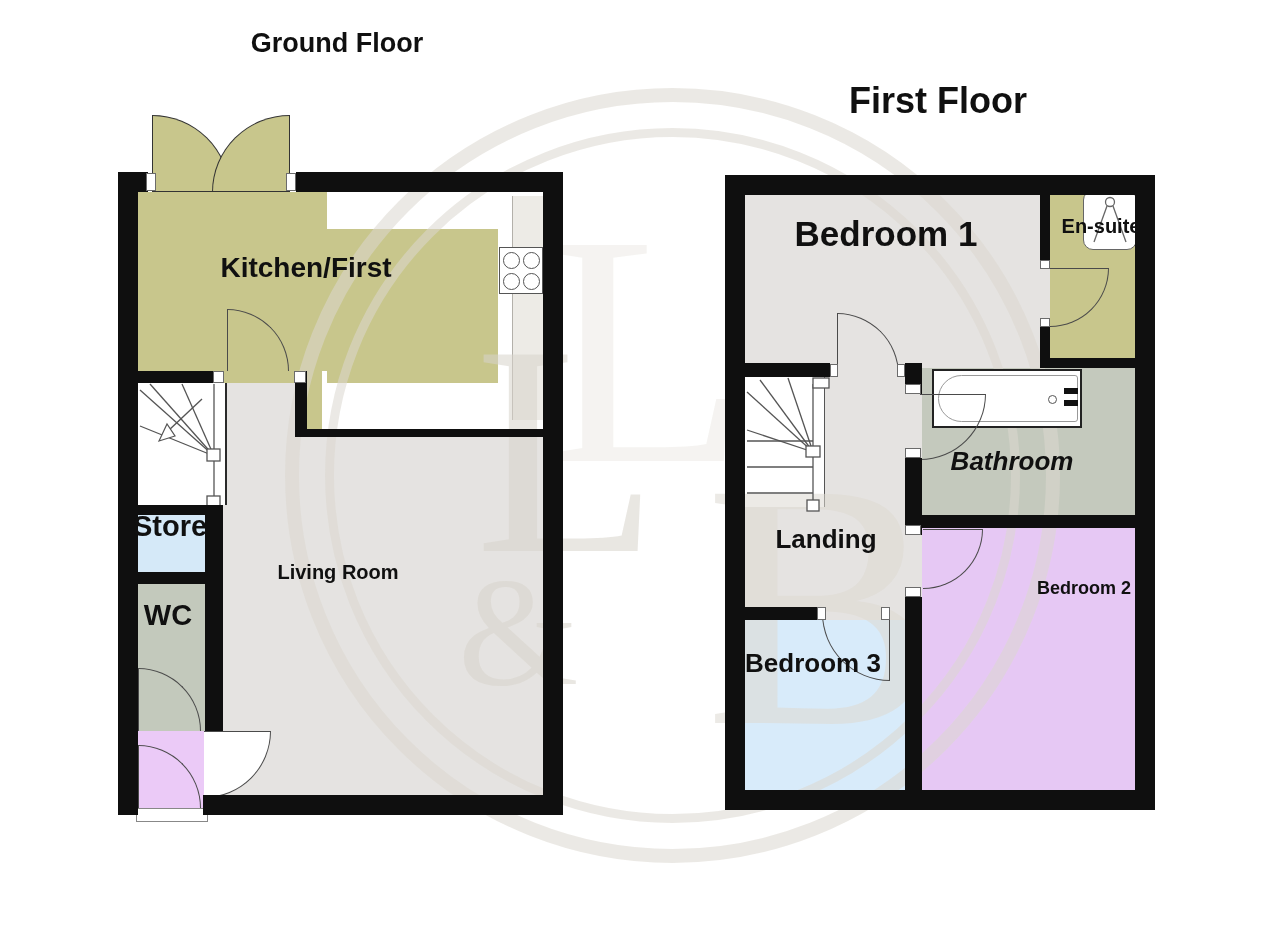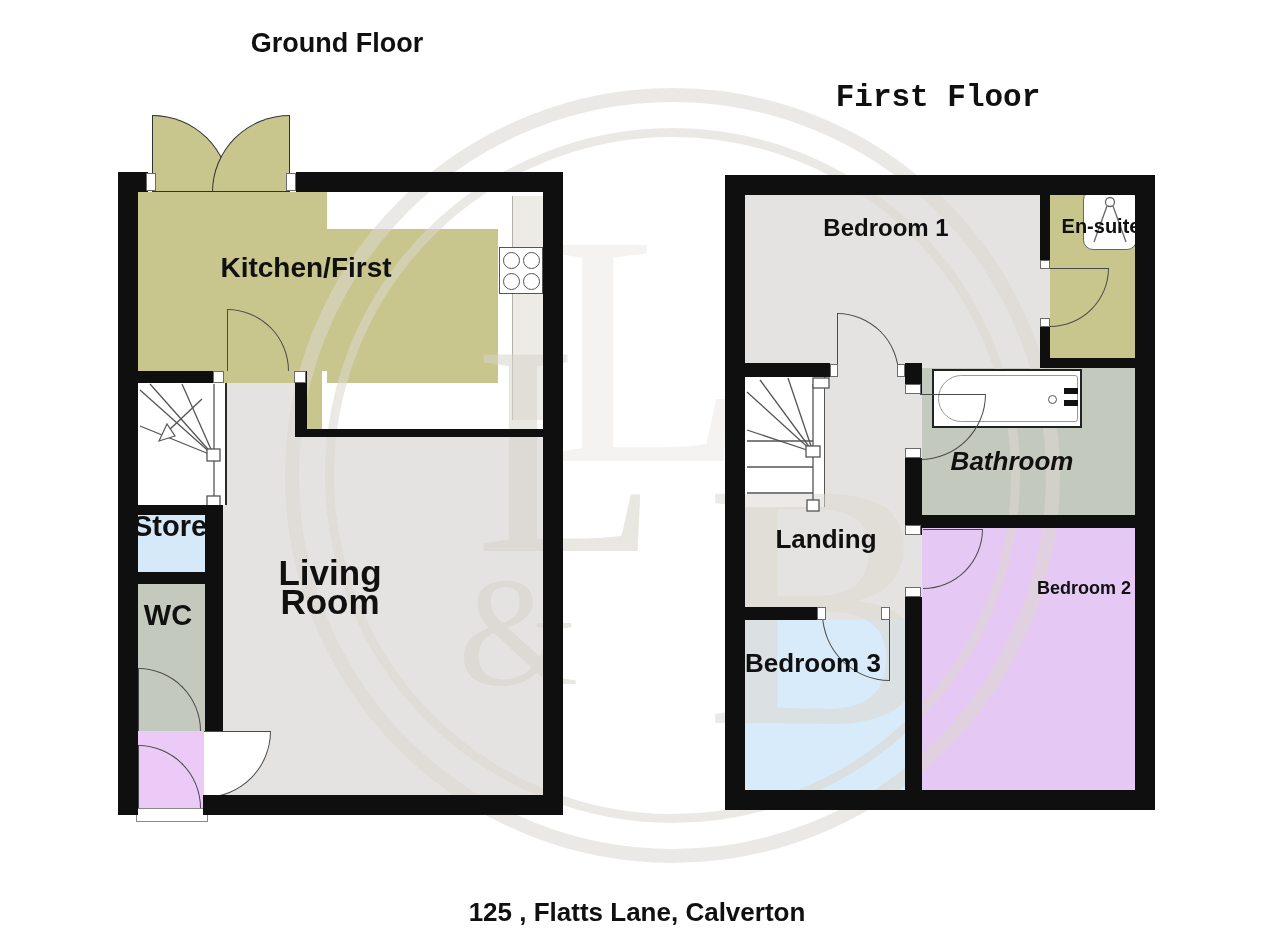--- a/index.html
+++ b/index.html
@@ -84,21 +84,21 @@
     <div class="wall" style="left:138px;top:572px;width:67px;height:12px;"></div>
     <div class="wall" style="left:205px;top:505px;width:18px;height:226px;"></div>
 
     <div class="jamb" style="left:146px;top:173px;width:10px;height:18px;"></div>
     <div class="jamb" style="left:286px;top:173px;width:10px;height:18px;"></div>
     <div class="jamb" style="left:213px;top:371px;width:11px;height:12px;"></div>
     <div class="jamb" style="left:294px;top:371px;width:12px;height:12px;"></div>
 
     <div class="lbl" style="left:212px;top:28px;width:250px;font-size:27px;">Ground Floor</div>
     <div class="lbl" style="left:186px;top:252px;width:240px;font-size:28px;">Kitchen/First</div>
-    <div class="lbl" style="left:269px;top:558px;width:122px;font-size:35px;line-height:29px;text-align:center;">Living Room</div>
+    <div class="lbl" style="left:277px;top:558px;width:122px;font-size:20px;line-height:29px;text-align:center;">Living Room</div>
     <div class="lbl" style="left:120px;top:510px;width:100px;font-size:29px;">Store</div>
     <div class="lbl" style="left:128px;top:599px;width:80px;font-size:29px;">WC</div>
   </div>
 
   <div>
 
     <div class="floor" style="left:745px;top:195px;width:390px;height:595px;background:#e5e3e1;"></div>
     <div class="floor olive" style="left:1050px;top:195px;width:85px;height:163px;"></div>
     <div class="floor" style="left:922px;top:368px;width:213px;height:147px;background:#c4c9bd;"></div>
     <div class="floor" style="left:922px;top:528px;width:213px;height:262px;background:#e6c8f4;"></div>
@@ -138,22 +138,22 @@
     <div class="jamb" style="left:897px;top:364px;width:8px;height:13px;"></div>
     <div class="jamb" style="left:905px;top:384px;width:16px;height:10px;"></div>
     <div class="jamb" style="left:905px;top:448px;width:16px;height:10px;"></div>
     <div class="jamb" style="left:905px;top:525px;width:16px;height:10px;"></div>
     <div class="jamb" style="left:905px;top:587px;width:16px;height:10px;"></div>
     <div class="jamb" style="left:1040px;top:260px;width:10px;height:9px;"></div>
     <div class="jamb" style="left:1040px;top:318px;width:10px;height:9px;"></div>
     <div class="jamb" style="left:817px;top:607px;width:9px;height:13px;"></div>
     <div class="jamb" style="left:881px;top:607px;width:9px;height:13px;"></div>
 
-    <div class="lbl" style="left:813px;top:80px;width:250px;font-size:31px;font-family:Liberation Mono, monospace;">First Floor</div>
-    <div class="lbl" style="left:786px;top:214px;width:200px;font-size:24px;">Bedroom 1</div>
+    <div class="lbl" style="left:813px;top:80px;width:250px;font-size:36px;">First Floor</div>
+    <div class="lbl" style="left:786px;top:214px;width:200px;font-size:35px;">Bedroom 1</div>
     <div class="lbl" style="left:1036px;top:215px;width:130px;font-size:20px;">En-suite</div>
     <div class="lbl" style="left:932px;top:446px;width:160px;font-size:26px;font-style:italic;">Bathroom</div>
     <div class="lbl" style="left:746px;top:524px;width:160px;font-size:26px;">Landing</div>
     <div class="lbl" style="left:931px;top:578px;width:200px;font-size:18px;text-align:right;">Bedroom 2</div>
     <div class="lbl" style="left:713px;top:648px;width:200px;font-size:26px;">Bedroom 3</div>
   </div>
 
   <svg class="fx" style="left:0;top:0;" width="1280" height="931" viewBox="0 0 1280 931">
 
     <g stroke="#555" stroke-width="1.3" fill="none">
@@ -182,15 +182,14 @@
       <rect x="813" y="378" width="16" height="10" fill="#fff"></rect>
     </g>
 
     <g stroke="#666" stroke-width="1.3" fill="none">
       <circle cx="1110" cy="202" r="4.5"></circle>
       <line x1="1107" y1="206" x2="1094" y2="242"></line>
       <line x1="1113" y1="206" x2="1126" y2="242"></line>
     </g>
   </svg>
 
-  <div class="lbl" style="left:387px;top:897px;width:500px;font-size:26px;">125 , Flatts Lane, Calverton</div>
 
 </div>
 
 </body></html>

